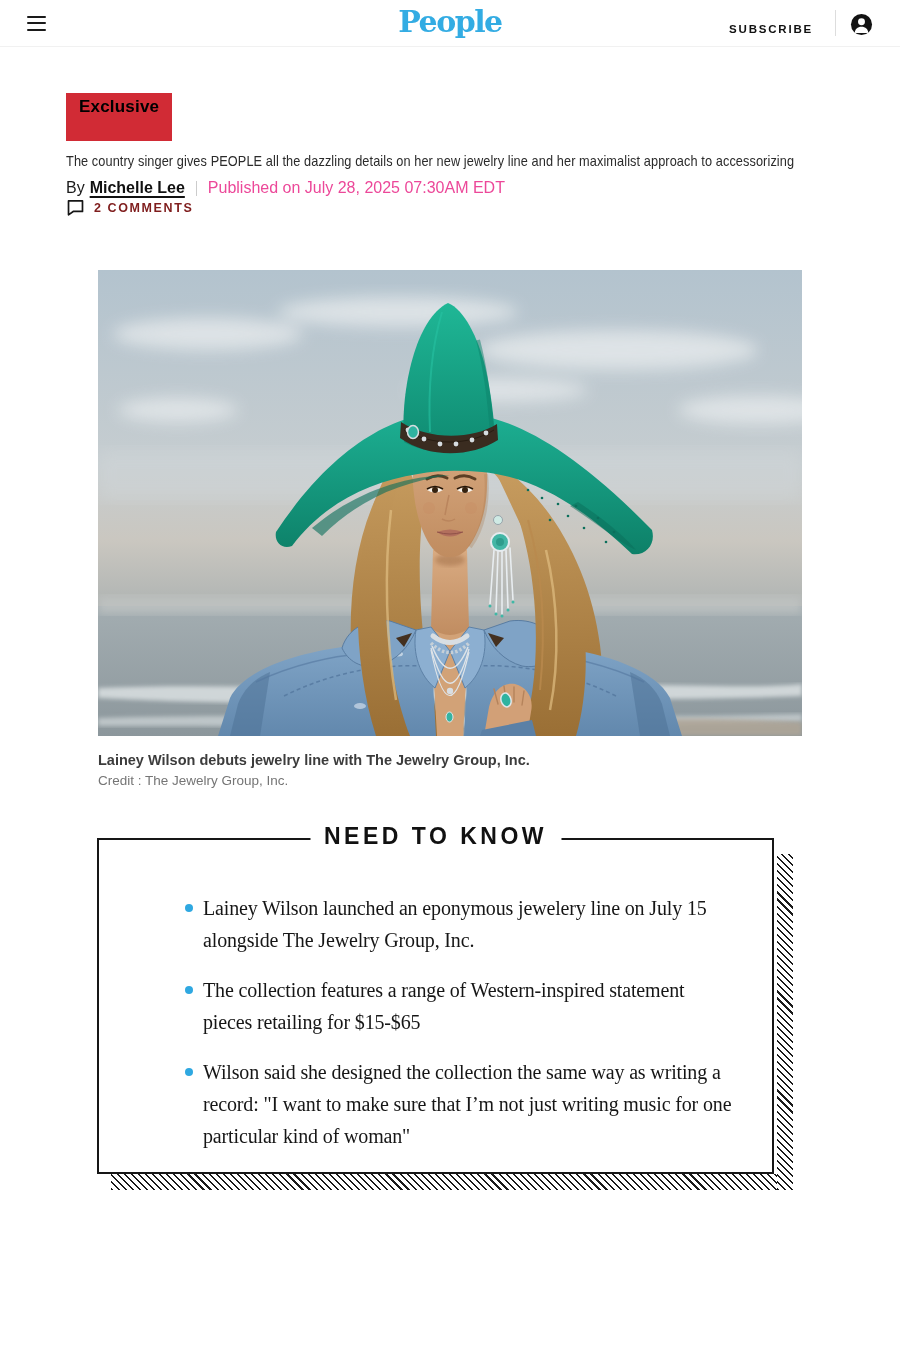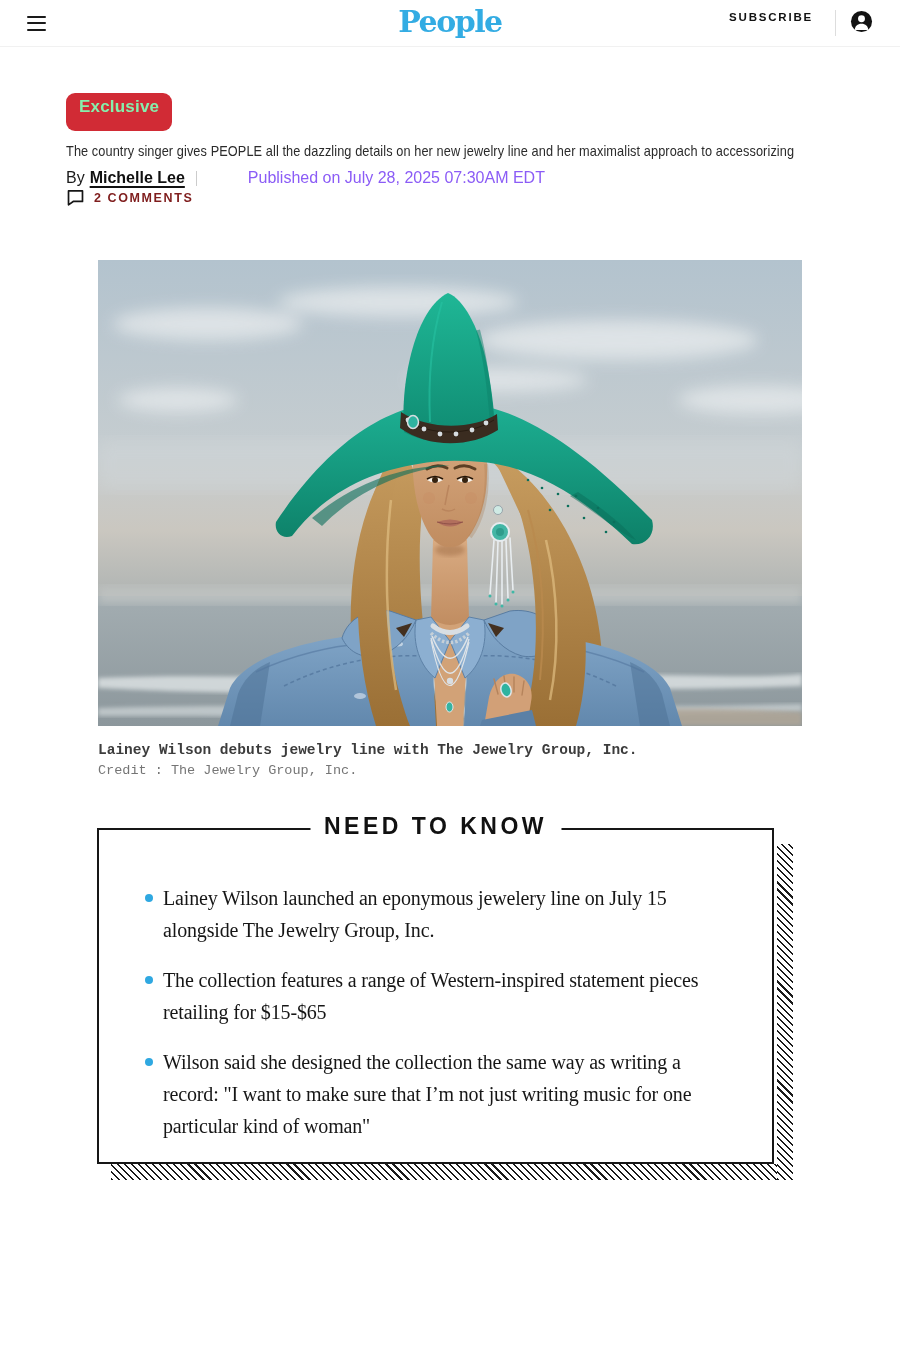--- a/index.html
+++ b/index.html
@@ -19,67 +19,67 @@
   .menu-btn {
     width:19px; height:15px; padding:0; border:0; background:none; cursor:pointer;
     display:flex; flex-direction:column; justify-content:space-between;
   }
   .menu-btn i { display:block; height:2px; background:#1a1a1a; border-radius:1px; }
   .logo {
     position:absolute; left:50%; top:50%; transform:translate(-50%,-54%);
     font-family:"DejaVu Serif", serif; font-weight:bold; font-size:30px;
     letter-spacing:-1.5px; color:#33ACE3; cursor:pointer;
   }
-  .header-right { display:flex; align-items:flex-start; }
+  .header-right { display:flex; align-items:flex-end; }
   .subscribe {
     border:0; background:none; cursor:pointer; color:#111;
     font-family:inherit; font-size:11.5px; font-weight:bold; letter-spacing:1.8px;
   }
   .vbar { width:1px; height:26px; background:#ddd; margin:0 14px 0 16px; }
   .account-btn { border:0; background:none; padding:0; width:23px; height:23px; cursor:pointer; }
 
   
   main { padding:0 66px; }
   .badge {
-    display:inline-block; margin-top:46px; background:#D12B35; color:#86efac;
-    font-size:17px; font-weight:bold; padding:4px 13px 14px; letter-spacing:0.2px;border-radius:9px;
+    display:inline-block; margin-top:46px; background:#D12B35; color:#000000;
+    font-size:17px; font-weight:bold; padding:4px 13px 24px; letter-spacing:0.2px;
   }
   h1 { margin:10px 0 0; font-weight:800; color:#181818; }
   h1 .tline {
     display:block; width:max-content; white-space:nowrap;
     font-size:28px; line-height:36px; letter-spacing:-0.2px;
   }
   .subtitle {
     margin:12px 0 0; width:max-content; white-space:nowrap;
     font-size:14.5px; color:#2b2b2b; letter-spacing:0.1px;
   }
   .byline { margin-top:10px; display:flex; align-items:center; font-size:16px; }
   .byline .by { margin-right:5px; }
   .author {
     font-weight:bold; color:#111; cursor:pointer;
     text-decoration:underline; text-decoration-thickness:1.5px; text-underline-offset:3px;
   }
   .vbar2 { width:1px; height:15px; background:#ccc; margin:0 11px; }
-  .published { color:#8b5cf6;margin-left:40px; }
+  .published { color:#ec4899; }
   .comments {
     margin-top:2px; display:flex; align-items:center; gap:9px;
     border:0; background:none; padding:0; cursor:pointer; color:#7f1d1d;
   }
   .comments .lbl { font-family:inherit; font-size:12.5px; font-weight:bold; letter-spacing:1.6px; }
 
-  figure { margin:54px 0 0 32px; width:704px;font-family:Liberation Mono, monospace; }
+  figure { margin:54px 0 0 32px; width:704px; }
   .hero { display:block; width:704px; height:466px; background:#b9c5cc; }
   figcaption { margin-top:16px; }
   .caption { font-size:14.5px; font-weight:bold; color:#3c3c3c; }
   .credit  { font-size:13.5px; color:#757575; margin-top:5px; }
 
   
   .ntk {
     position:relative; margin:50px 0 0 31px; width:677px;
-    border:2px solid #161616; background:#fff;
+    border:2px solid #161616; background:#fff;padding-left:40px;
   }
   .ntk h2 {
     position:absolute; top:-17px; left:50%; transform:translateX(-50%);
     margin:0; background:#fff; padding:0 14px; white-space:nowrap;
     font-size:23px; font-weight:800; letter-spacing:3.5px; color:#111;
   }
   .ntk ul { list-style:none; margin:0; padding:52px 36px 20px 46px;font-family:Liberation Serif, serif; }
   .ntk li {
     position:relative; padding-left:18px; margin-bottom:18px;
     font-size:20px; line-height:32px; letter-spacing:-0.15px; color:#161616;

